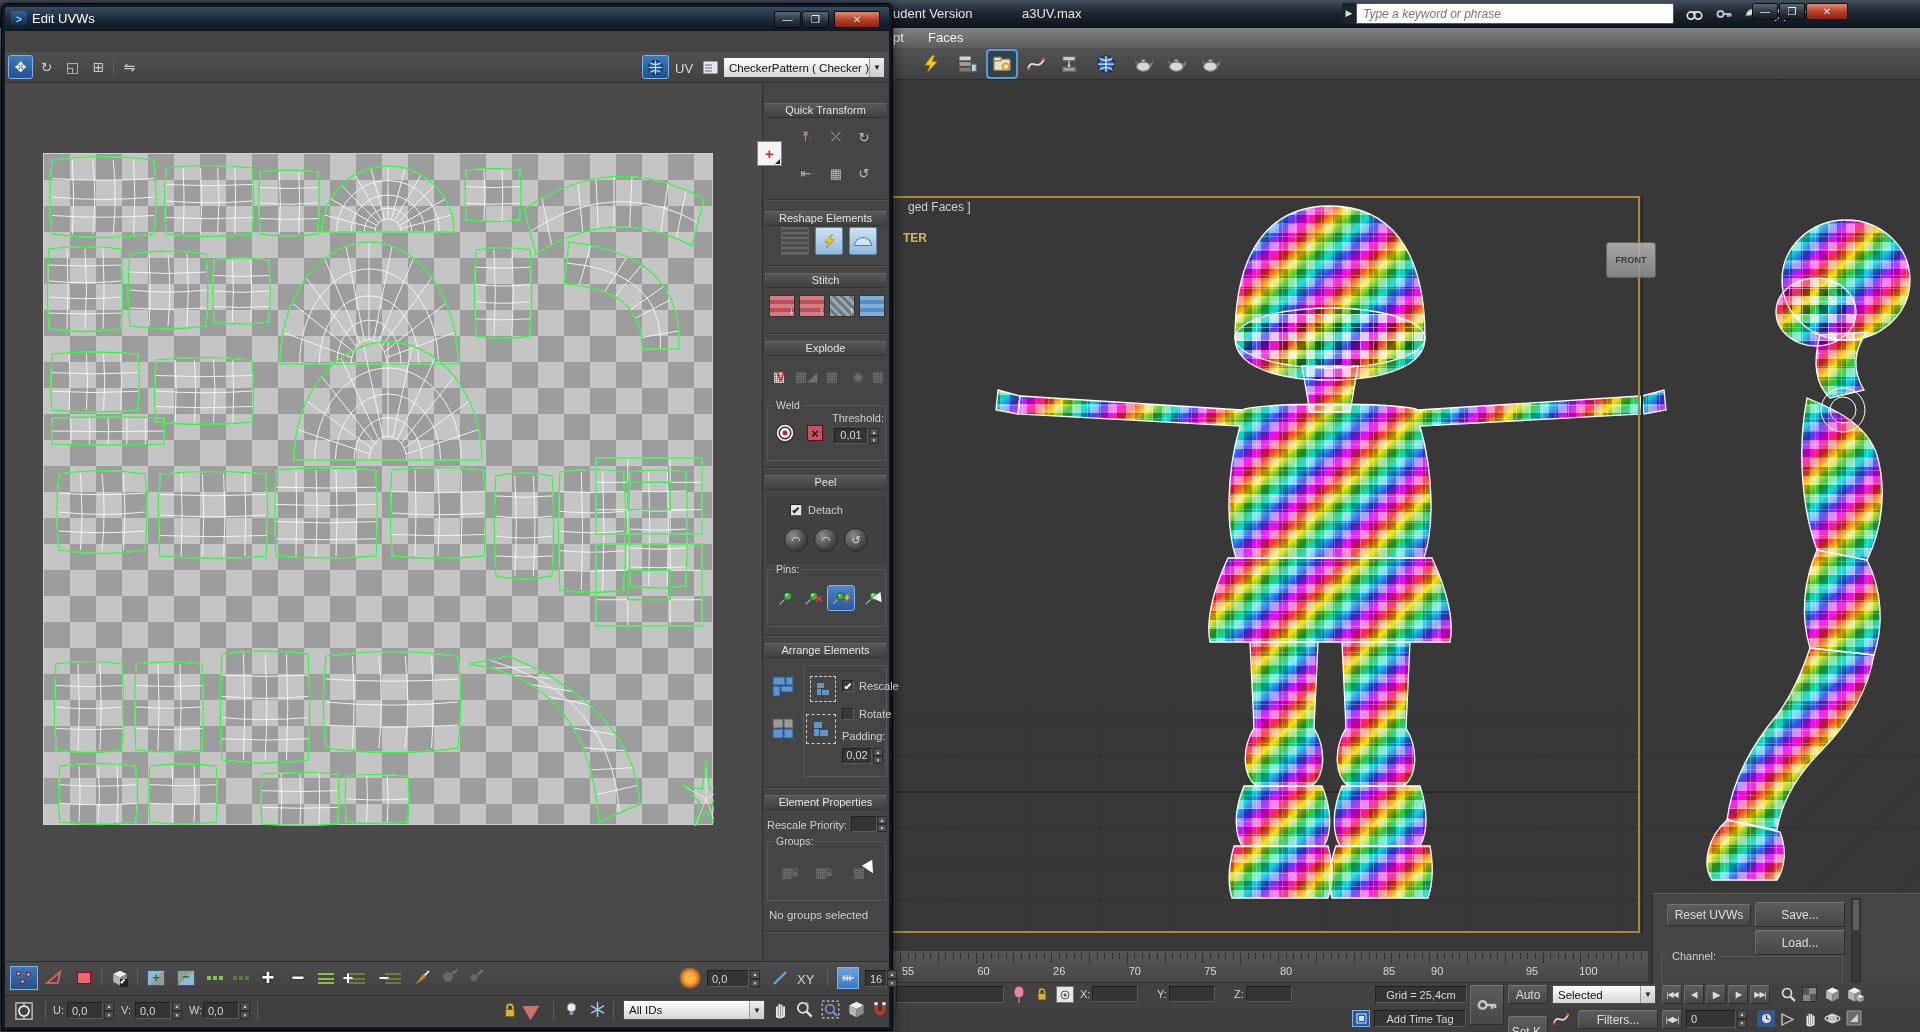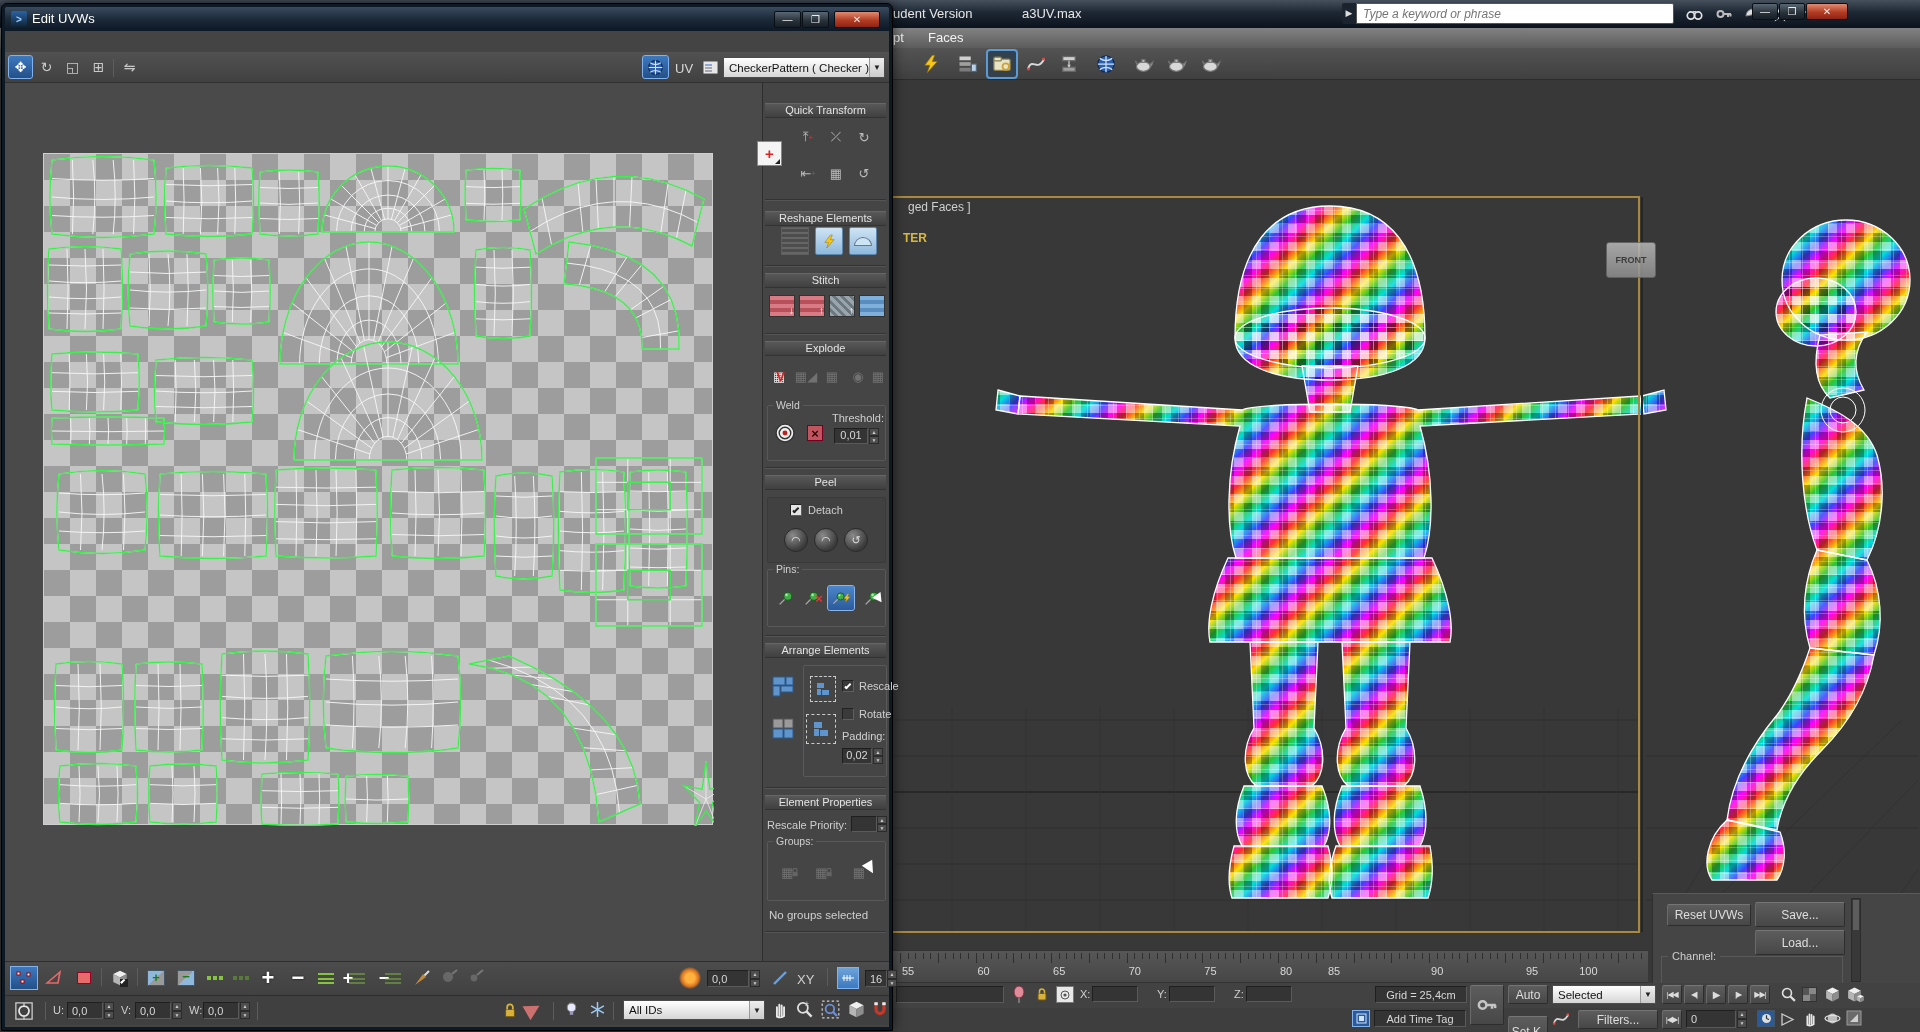--- a/index.html
+++ b/index.html
@@ -597,25 +597,25 @@
       <div class="tick" style="left: 695.96px; height: 6px;"></div>
       <div class="tick" style="left: 703.52px; height: 6px;"></div>
       <div class="tick" style="left: 711.08px; height: 6px;"></div>
       <div class="tick" style="left: 718.64px; height: 6px;"></div>
       <div class="tick" style="left: 726.2px; height: 10px;"></div>
       <div class="tick" style="left: 733.76px; height: 6px;"></div>
       <div class="tick" style="left: 741.32px; height: 6px;"></div>
       <div class="tick" style="left: 748.88px; height: 6px;"></div>
       <div class="tick-num" style="left: 16px;">55</div>
       <div class="tick-num" style="left: 91.6px;">60</div>
-      <div class="tick-num" style="left: 167.2px;">65</div>
+      <div class="tick-num" style="left: 167.2px;">26</div>
       <div class="tick-num" style="left: 242.8px;">70</div>
       <div class="tick-num" style="left: 318.4px;">75</div>
       <div class="tick-num" style="left: 394px;">80</div>
-      <div class="tick-num" style="left: 442px;">85</div>
+      <div class="tick-num" style="left: 497px;">85</div>
       <div class="tick-num" style="left: 545.2px;">90</div>
       <div class="tick-num" style="left: 640px;">95</div>
       <div class="tick-num" style="left: 696.4px;">100</div>
     </div>
 
   <div id="status1">
     <div class="sunken" style="position:absolute;left:4px;top:3px;width:108px;height:17px"></div>
     <div style="position:absolute;left:120px;top:3px;width:14px;height:18px">
       <svg width="14" height="18">
           <ellipse cx="7" cy="6" rx="5" ry="6" fill="#e08a9a" stroke="#7a3040"></ellipse>

